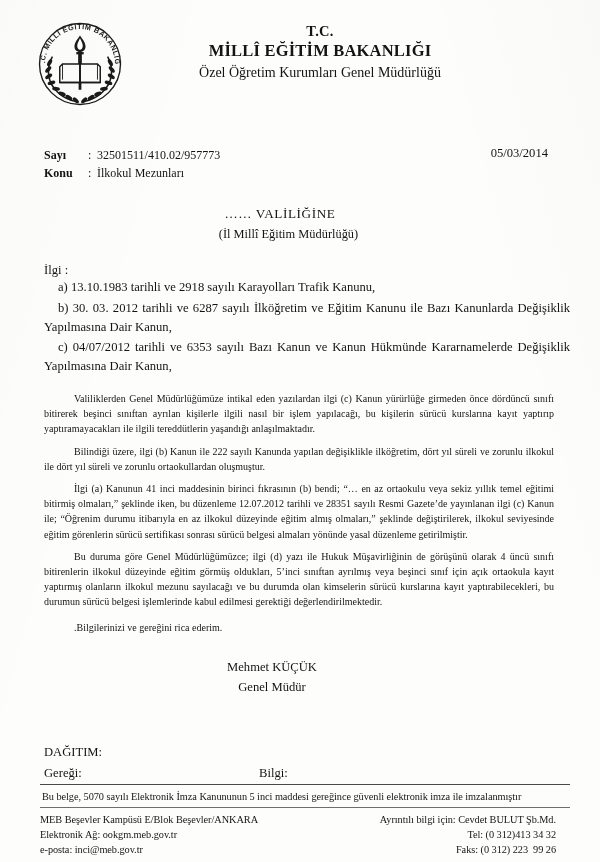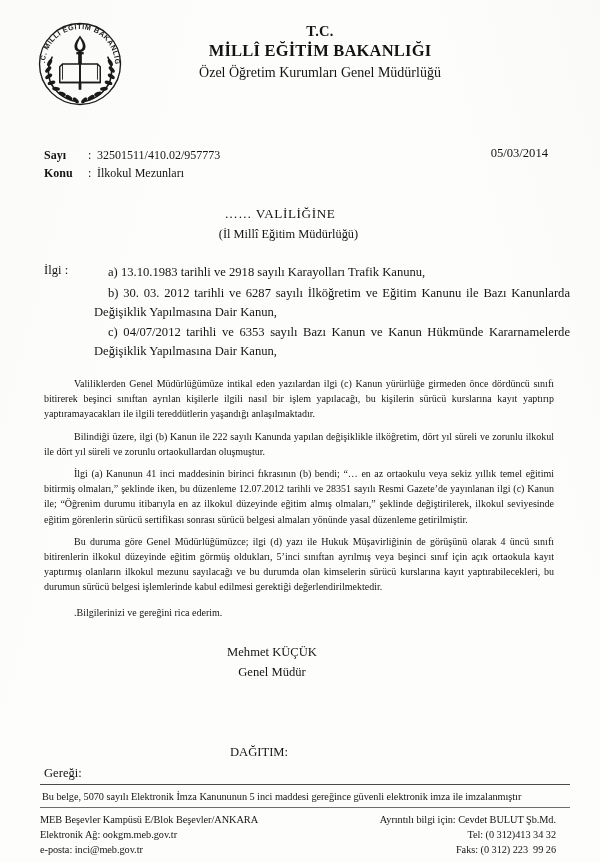--- a/index.html
+++ b/index.html
@@ -116,20 +116,21 @@
     line-height: 1.5;
     margin-top: 1px;
     margin-left: 17px;
   }
 
   
   .refs {
     margin: 20px 30px 0 44px;
     display: flex;
     align-items: flex-start;
+    flex-direction: column;
   }
   .refs-label {
     font-size: 12.6px;
     white-space: nowrap;
     padding-top: 0px;
     width: 50px;
     flex: none;
   }
   .refs-list { flex: 1; }
   .ref-item {
@@ -177,21 +178,20 @@
   
   .distribution {
     position: absolute;
     left: 44px;
     top: 742px;
     width: 430px;
   }
   .dist-head {
     font-size: 12.6px;
     line-height: 1.65;
-    text-align: center;
   }
   .dist-cols {
     display: flex;
     font-size: 12.6px;
     line-height: 1.65;
   }
   .dist-col-left { width: 215px; }
   .dist-col-right { flex: 1; }
 
   
@@ -342,20 +342,21 @@
 
   <div class="signature">
     <div class="sig-name">Mehmet KÜÇÜK</div>
     <div class="sig-title">Genel Müdür</div>
   </div>
 
   <div class="distribution">
     <div class="dist-head">DAĞITIM:</div>
     <div class="dist-cols">
       <div class="dist-col-left">Gereği:</div>
+      <div class="dist-col-right">Bilgi:</div>
     </div>
   </div>
 
   <div class="footer">
     <hr class="rule">
     <div class="esign-note">Bu belge, 5070 sayılı Elektronik İmza Kanununun 5 inci maddesi gereğince güvenli elektronik imza ile imzalanmıştır</div>
     <hr class="rule thin">
     <div class="footer-cols">
       <div class="footer-left">
         <span class="footer-line">MEB Beşevler Kampüsü E/Blok Beşevler/ANKARA</span>

